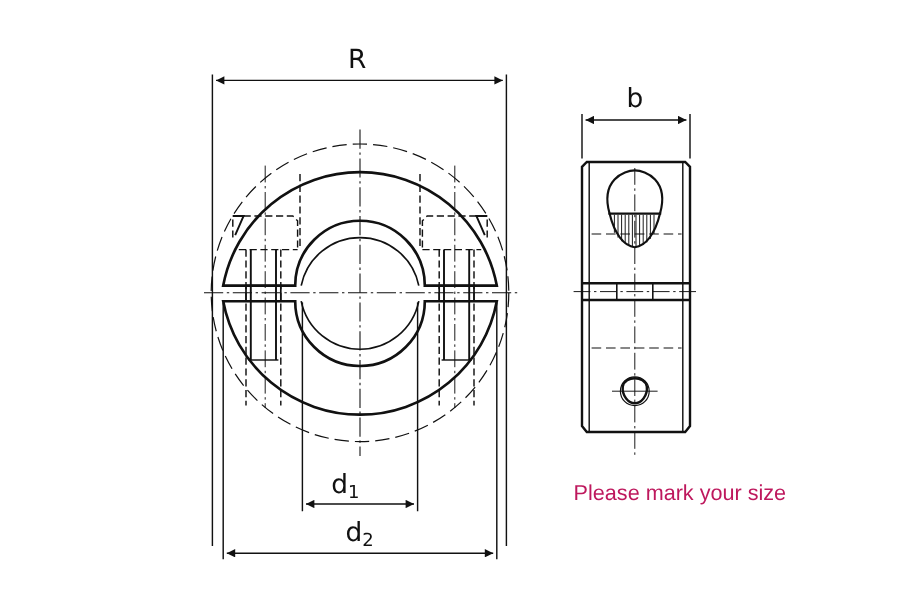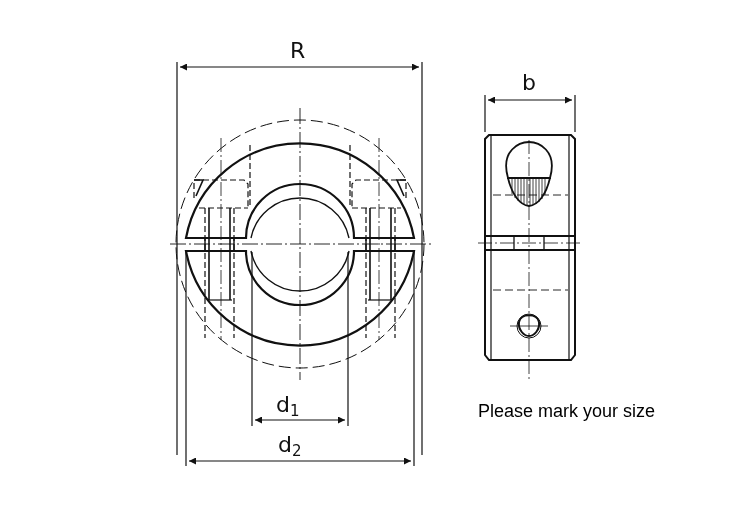--- a/index.html
+++ b/index.html
@@ -1,20 +1,20 @@
 <!DOCTYPE html>
 <html><head>
   <meta charset="utf-8">
   <style>
     html, body { margin: 0; padding: 0; background: #ffffff; }
     body { width: 750px; height: 509px; position: relative; overflow: hidden; font-family: "Liberation Sans", sans-serif; }
     svg { position: absolute; left: 0; top: 0; }
     .lbl { position: absolute; font-family: "DejaVu Sans", sans-serif; color: #111; font-size: 22px; line-height: 1; }
     .lbl sub { font-size: 15px; vertical-align: -4px; }
-    .note { position: absolute; left: 478px; top: 401px; font-family: "Liberation Sans", sans-serif; font-size: 18px; color: #000000; white-space: nowrap; }
+    .note { position: absolute; left: 478px; top: 401px; font-family: "Liberation Sans", sans-serif; font-size: 18px; color: #be185d; white-space: nowrap; }
   </style>
 </head>
 <body>
 
 <svg width="750" height="509" viewBox="0 0 750 509" xmlns="http://www.w3.org/2000/svg">
   <defs>
     <marker id="arr" viewBox="0 0 10 10" refX="10" refY="5" markerWidth="11" markerHeight="7" orient="auto-start-reverse" markerUnits="userSpaceOnUse">
       <path d="M0,0 L10,5 L0,10 z" fill="#111"></path>
     </marker>
   </defs>
@@ -116,14 +116,14 @@
       <circle cx="529" cy="326" r="12" stroke-width="1"></circle>
       <path d="M519,322 C521,313 537,313 539,322 C540,330 534,336 529,336 C524,336 518,330 519,322 Z" stroke-width="2"></path>
       <line x1="510" y1="326" x2="548" y2="326" stroke-width="0.8"></line>
     </g>
   </g>
 </svg>
 
 <div class="lbl" style="left:290px;top:40px;">R</div>
 <div class="lbl" style="left:522px;top:72px;">b</div>
 <div class="lbl" style="left:276px;top:394px;"><span>d</span><sub>1</sub></div>
-<div class="lbl" style="left:278px;top:434px;"><span>d</span><sub>2</sub></div>
+<div class="lbl" style="left:288px;top:434px;"><span>d</span><sub>2</sub></div>
 <div class="note">Please mark your size</div>
 
 </body></html>

